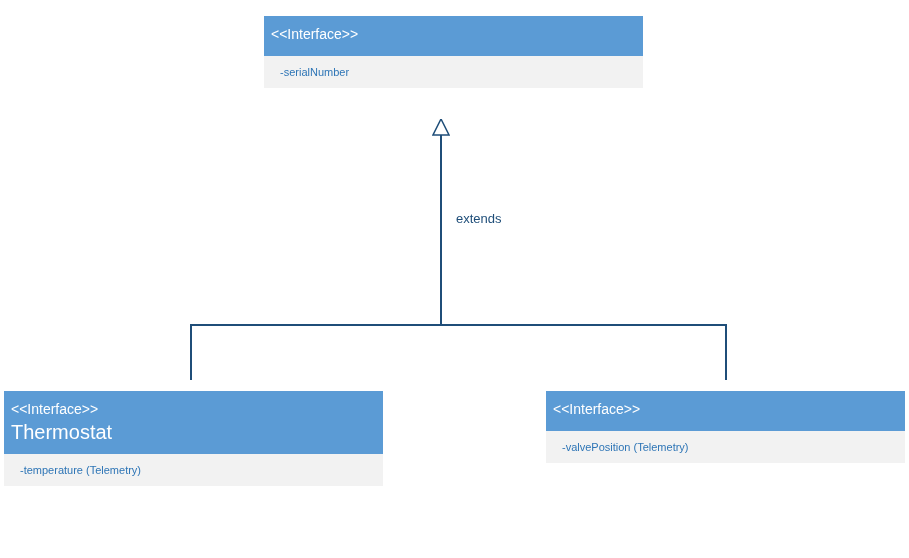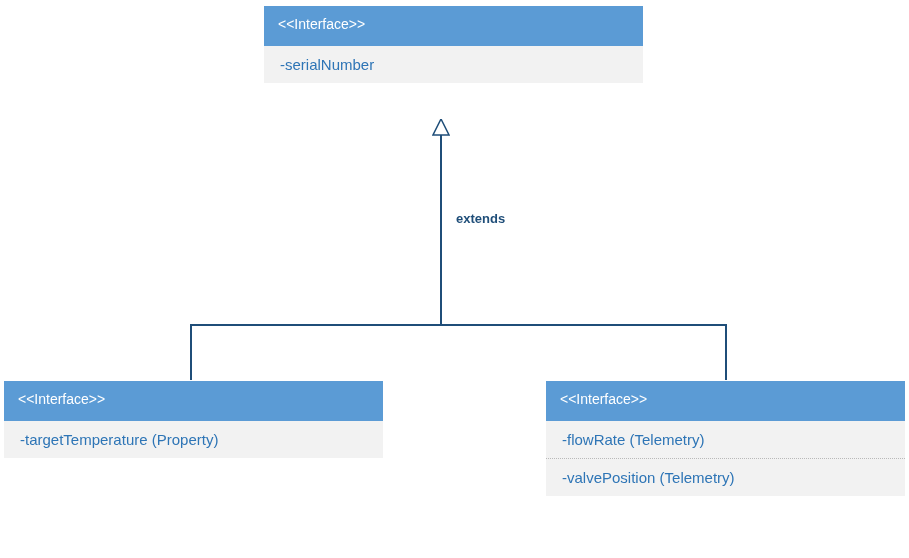--- a/index.html
+++ b/index.html
@@ -10,81 +10,81 @@
     height: 558px;
     position: relative;
   }
   .class-box {
     position: absolute;
     border: 1px solid #fff;
   }
   .class-header {
     background: #5b9bd5;
     color: #ffffff;
-    padding: 10px 14px;
+    padding: 10px 7px;
+    margin-top: 10px;
   }
   .stereotype {
     font-size: 14px;
     margin-bottom: 4px;
   }
   .class-name {
     font-size: 20px;
     font-weight: 400;
   }
   .attr-section {
     background: #f2f2f2;
   }
   .attr {
     color: #2e75b6;
-    font-size: 15px;
+    font-size: 11px;
     padding: 10px 16px;
     border-bottom: 1px dotted #b9b9b9;
   }
   .attr:last-child {
     border-bottom: none;
   }
   
   .line {
     position: absolute;
     background: #1f4e79;
   }
   .label {
     position: absolute;
     font-size: 13px;
     color: #1f4e79;
-    font-weight: bold;
   }
 </style>
 </head>
 <body>
 
 <div class="class-box" style="left:263px; top:5px; width:381px;">
   <div class="class-header">
     <div class="stereotype">&lt;&lt;Interface&gt;&gt;</div>
   </div>
   <div class="attr-section">
     <div class="attr">-serialNumber</div>
   </div>
 </div>
 
 <div class="class-box" style="left:3px; top:380px; width:381px;">
   <div class="class-header">
     <div class="stereotype">&lt;&lt;Interface&gt;&gt;</div>
+    <div class="class-name">Thermostat</div>
   </div>
   <div class="attr-section">
-    <div class="attr">-targetTemperature (Property)</div>
+    <div class="attr">-temperature (Telemetry)</div>
   </div>
 </div>
 
 <div class="class-box" style="left:545px; top:380px; width:361px;">
   <div class="class-header">
     <div class="stereotype">&lt;&lt;Interface&gt;&gt;</div>
   </div>
   <div class="attr-section">
-    <div class="attr">-flowRate (Telemetry)</div>
     <div class="attr">-valvePosition (Telemetry)</div>
   </div>
 </div>
 
 <div class="line" style="left:440px; top:135px; width:1.5px; height:190px;"></div>
 
 <svg style="position:absolute; left:432px; top:119px;" width="18" height="18">
   <polygon points="9,0 17,16 1,16" fill="#ffffff" stroke="#1f4e79" stroke-width="1.5"></polygon>
 </svg>
 

